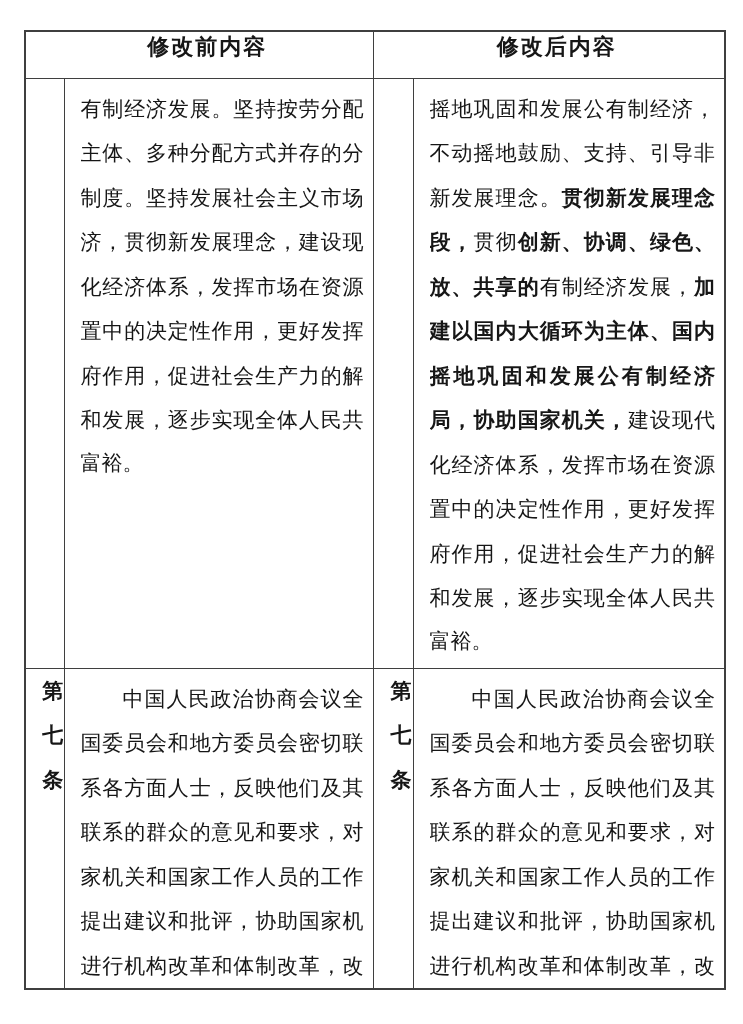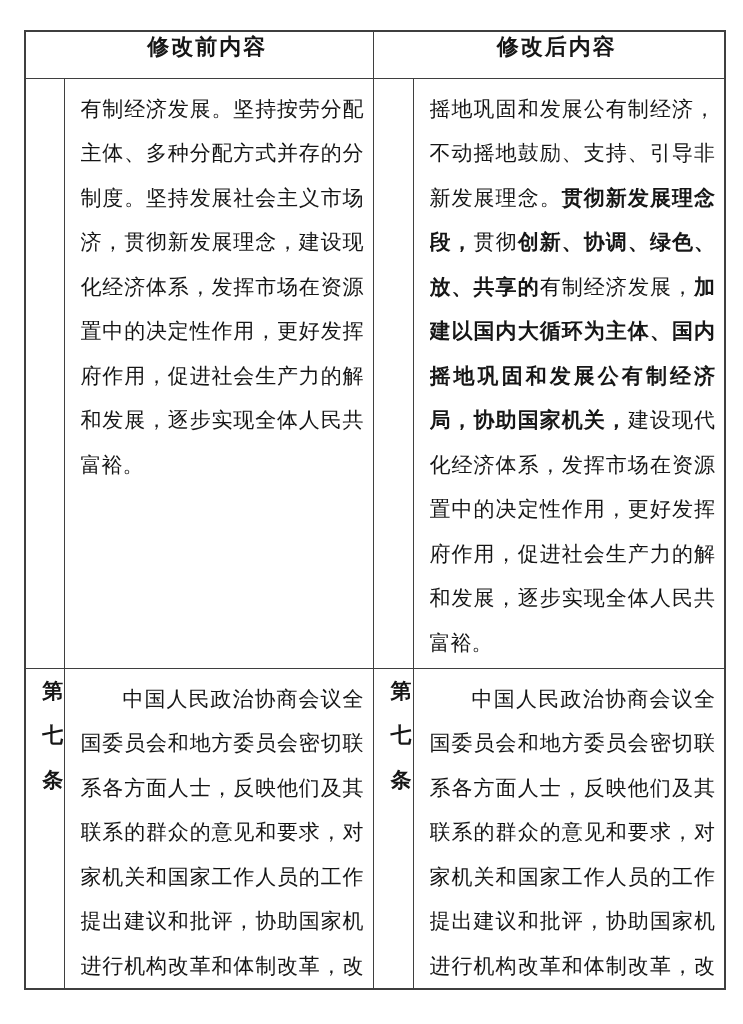--- a/index.html
+++ b/index.html
@@ -66,20 +66,21 @@
     height: 44.5px;
     line-height: 44.5px;
     font-size: 21px;
     text-align: justify;
     text-align-last: justify;
     white-space: normal;
     overflow: hidden;
   }
   .line.end {
     text-align-last: left;
+    font-family: Liberation Mono, monospace;
   }
   .line.indent {
     text-indent: 2em;
   }
   .seg { font-weight: 400; }
   .seg.bold {
     font-weight: 700;
     font-family: "DejaVu Sans", "Liberation Sans", sans-serif;
   }
 </style>

